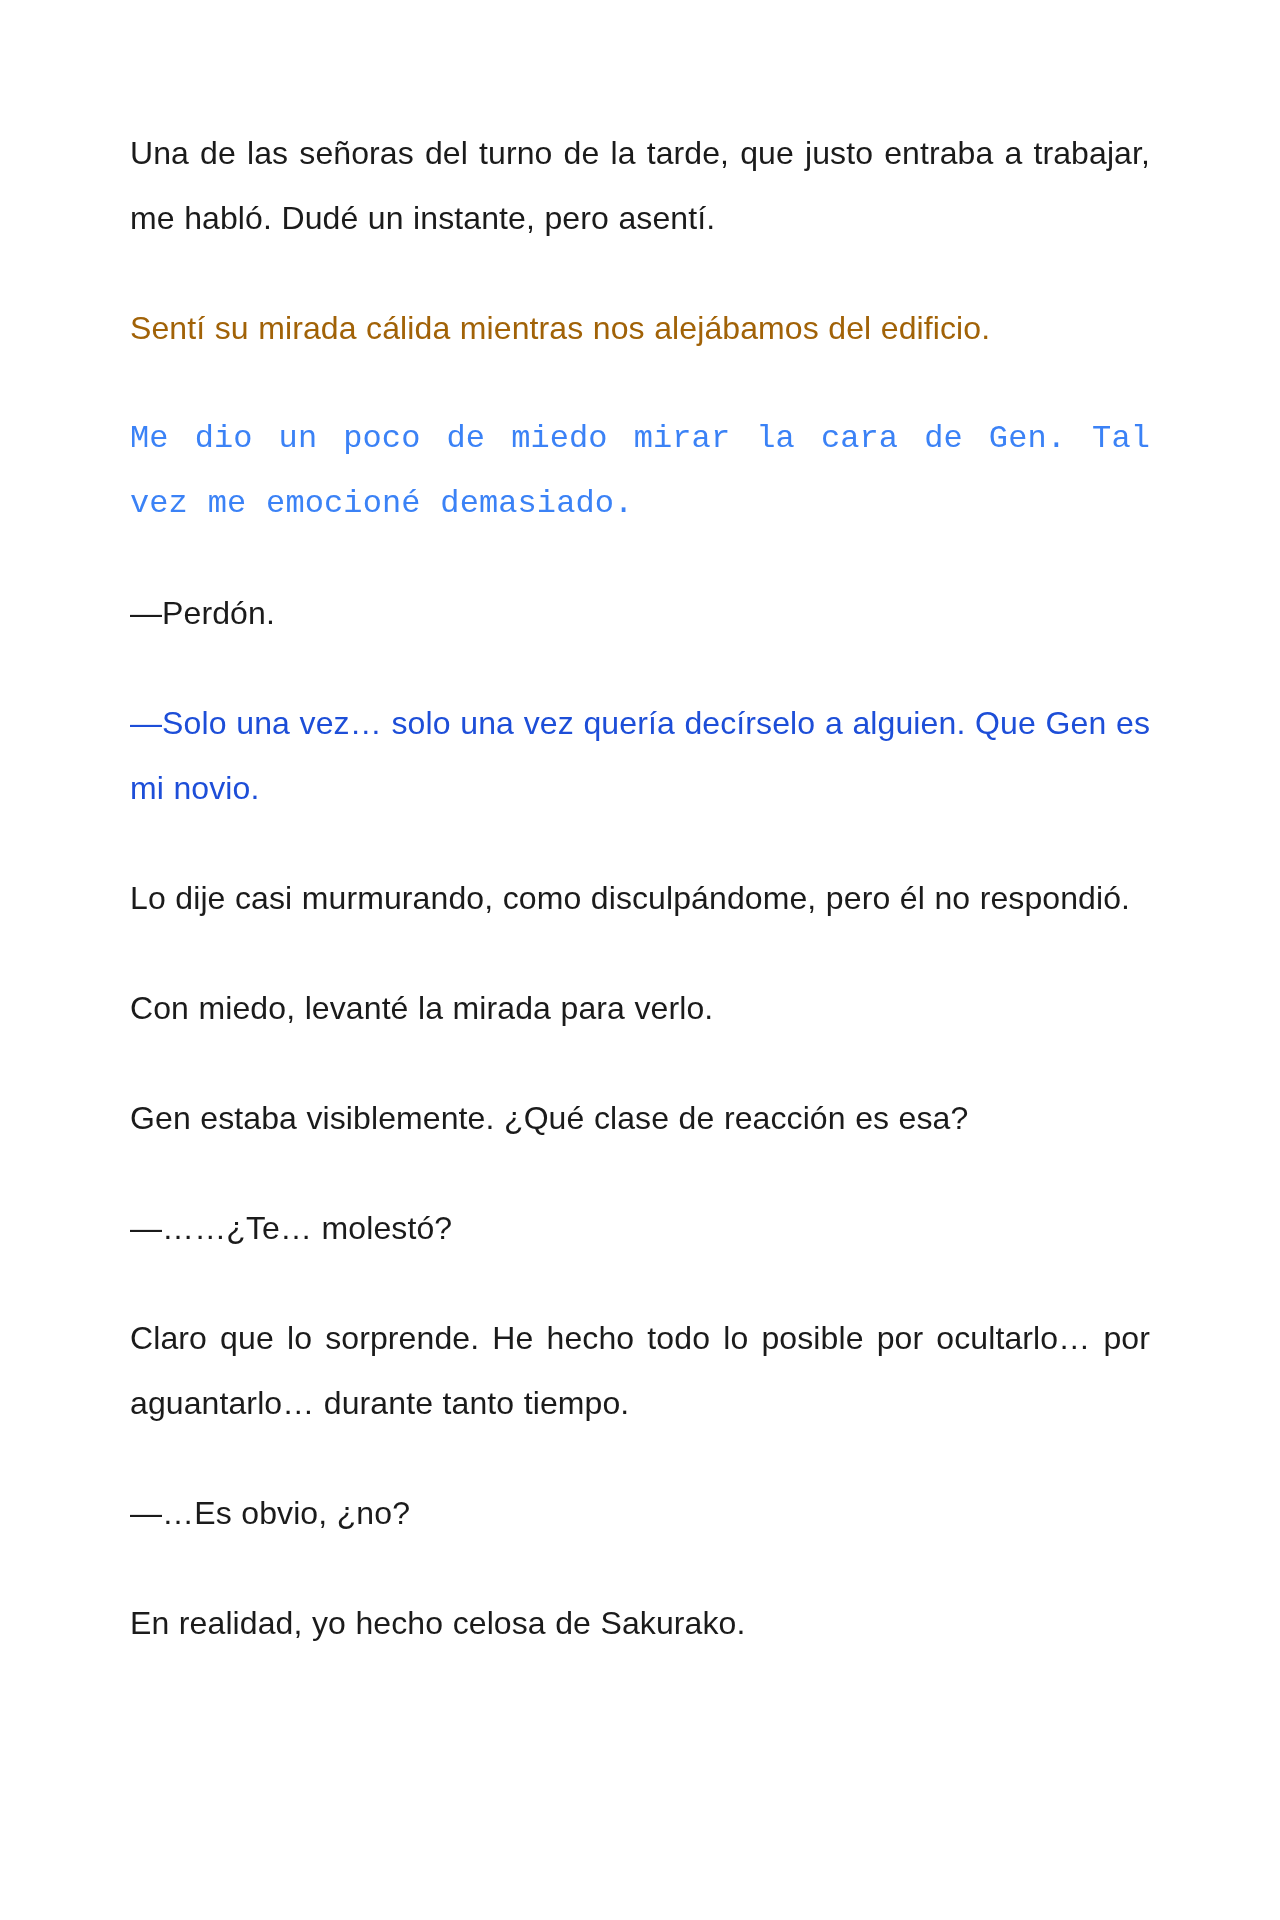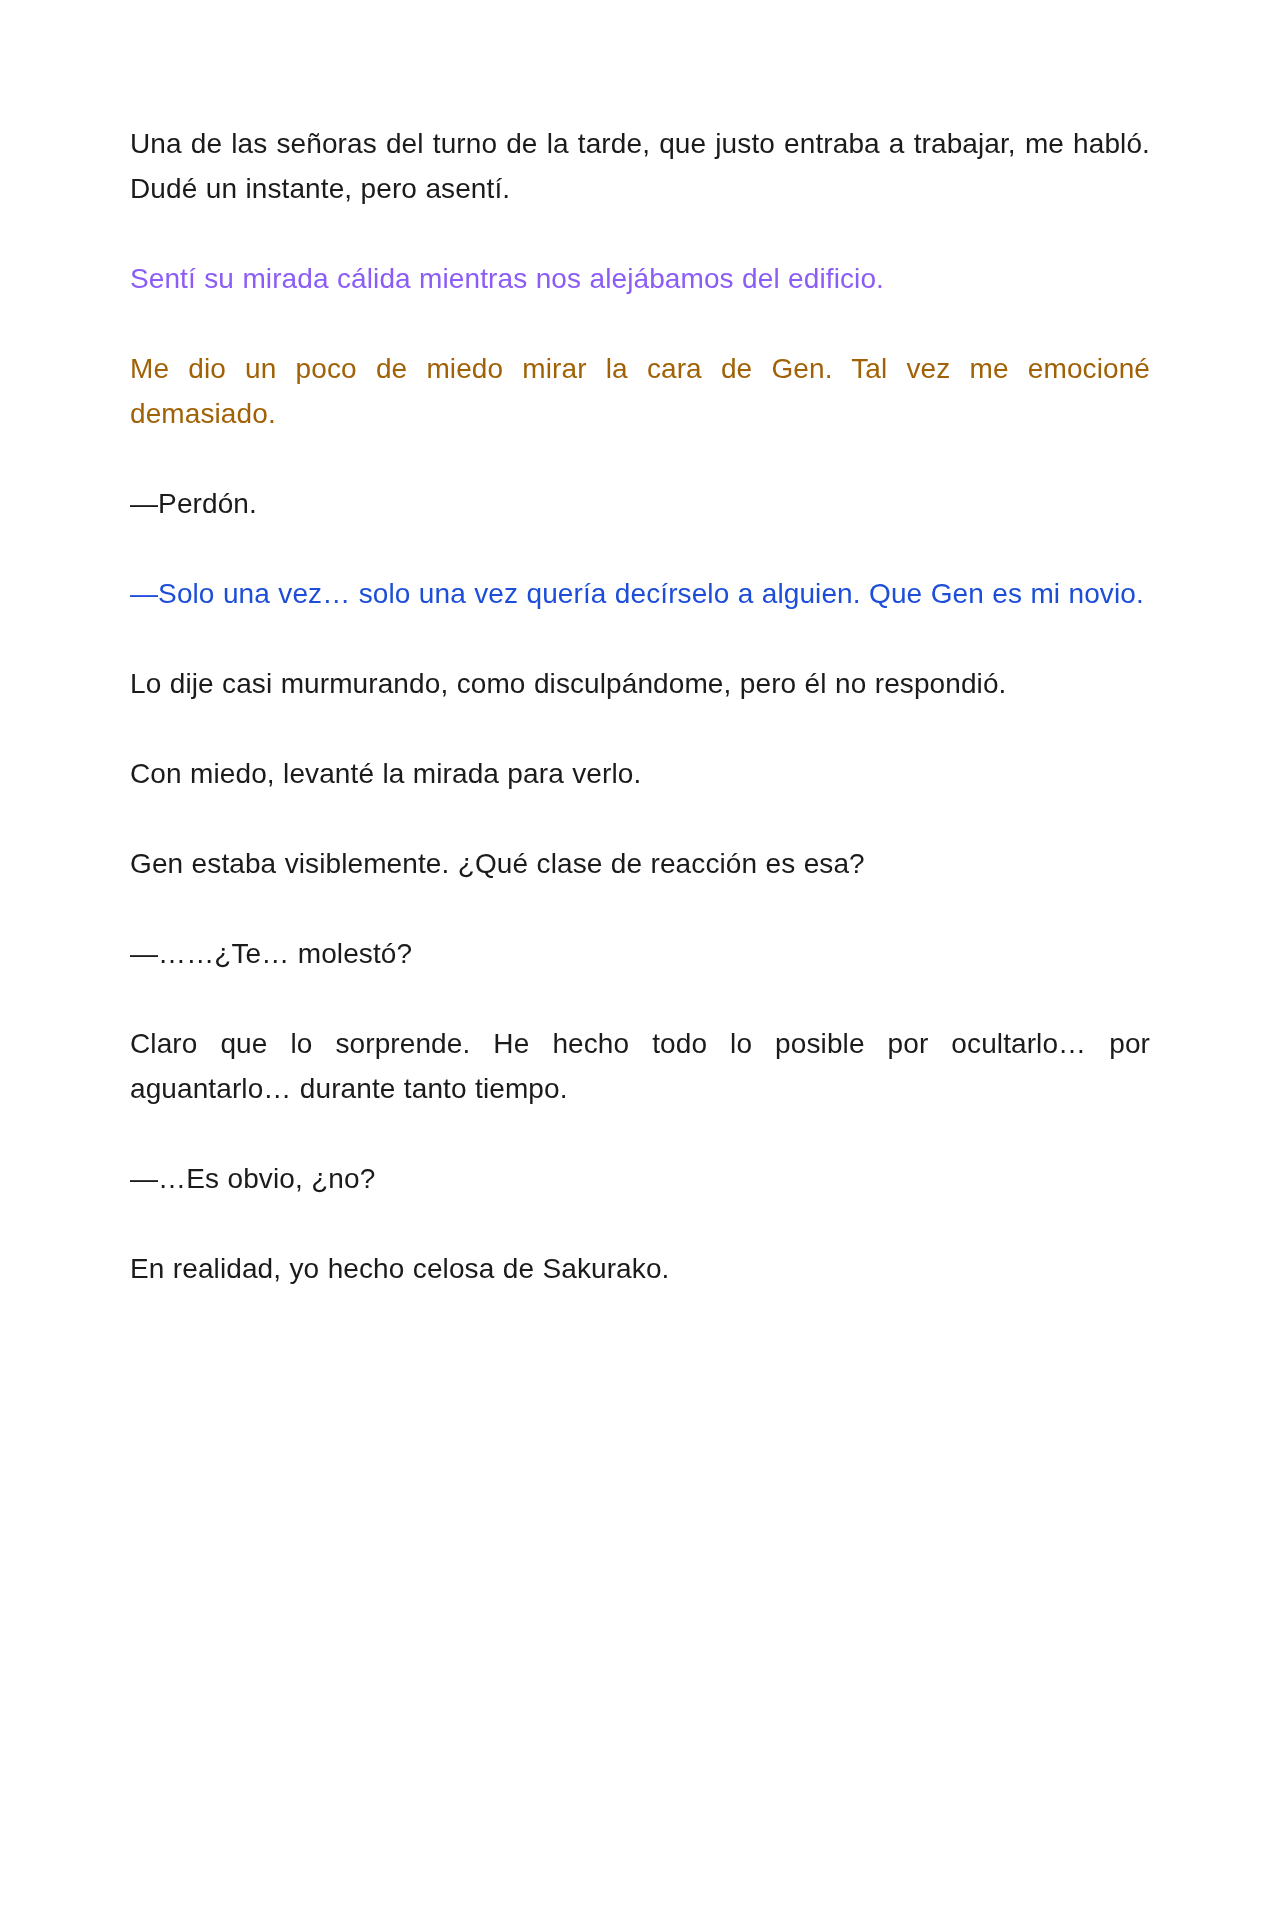--- a/index.html
+++ b/index.html
@@ -15,36 +15,36 @@
   }
   .page {
     box-sizing: border-box;
     width: 1280px;
     height: 1920px;
     padding: 121px 130px 0 130px;
     background: #ffffff;
   }
   .page-content p {
     margin: 0 0 45px 0;
-    font-size: 28px;
-    line-height: 45px;
+    font-size: 32px;
+    line-height: 65px;
     color: #1b1b1b;
     text-align: justify;
     letter-spacing: 0.1px;
     word-spacing: 0.5px;
   }
 </style>
 </head>
 <body>
 
 <div class="page" style="background: rgb(255, 255, 255);">
   <div class="page-content">
       <p style="color: rgb(27, 27, 27);">Una de las señoras del turno de la tarde, que justo entraba a trabajar, me habló. Dudé un instante, pero asentí.</p>
-      <p style="color: #8b5cf6;">Sentí su mirada cálida mientras nos alejábamos del edificio.</p>
-      <p style="color: #a16207;">Me dio un poco de miedo mirar la cara de Gen. Tal vez me emocioné demasiado.</p>
+      <p style="color: #a16207;">Sentí su mirada cálida mientras nos alejábamos del edificio.</p>
+      <p style="color: #3b82f6; font-family: Liberation Mono, monospace;">Me dio un poco de miedo mirar la cara de Gen. Tal vez me emocioné demasiado.</p>
       <p style="color: rgb(27, 27, 27);">—Perdón.</p>
       <p style="color: #1d4ed8;">—Solo una vez… solo una vez quería decírselo a alguien. Que Gen es mi novio.</p>
       <p style="color: rgb(27, 27, 27);">Lo dije casi murmurando, como disculpándome, pero él no respondió.</p>
       <p style="color: rgb(27, 27, 27);">Con miedo, levanté la mirada para verlo.</p>
       <p style="color: rgb(27, 27, 27);">Gen estaba visiblemente. ¿Qué clase de reacción es esa?</p>
       <p style="color: rgb(27, 27, 27);">—……¿Te… molestó?</p>
       <p style="color: rgb(27, 27, 27);">Claro que lo sorprende. He hecho todo lo posible por ocultarlo… por aguantarlo… durante tanto tiempo.</p>
       <p style="color: rgb(27, 27, 27);">—…Es obvio, ¿no?</p>
       <p style="color: rgb(27, 27, 27);">En realidad, yo hecho celosa de Sakurako.</p>
     </div>

